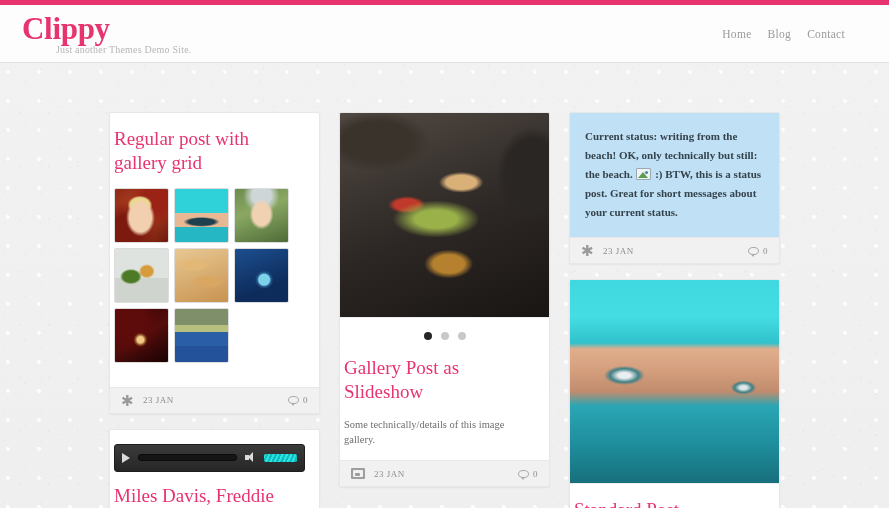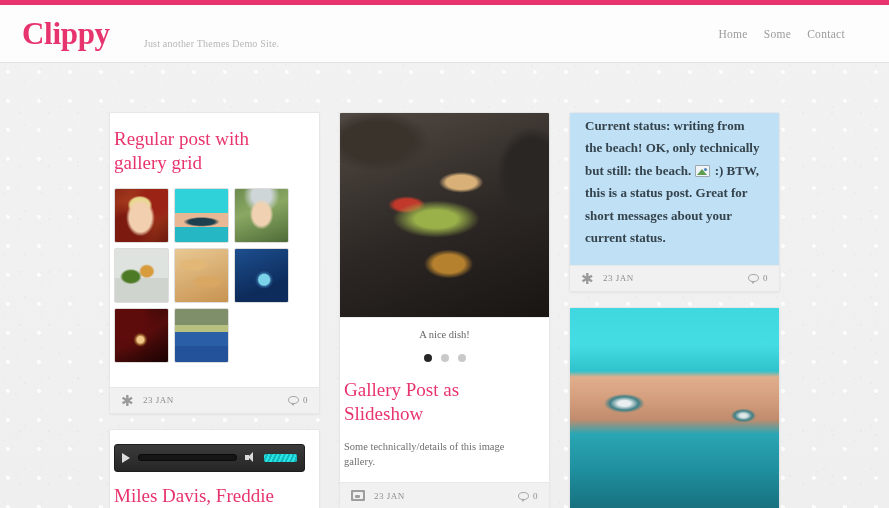--- a/index.html
+++ b/index.html
@@ -38,21 +38,22 @@
     background: #fdfdfd;
     border-bottom: 1px solid #e2e2e2;
     display: flex;
     align-items: center;
     padding: 0 44px 0 22px;
     position: relative;
   }
 
   .brand-wrap {
     display: flex;
-    align-items: flex-end;
+    align-items: flex-start;
+    flex-direction: column;
   }
 
   .site-title {
     font-family: "Liberation Serif", serif;
     font-size: 31px;
     font-weight: bold;
     color: #e8346e;
     letter-spacing: -0.3px;
     line-height: 1;
   }
@@ -351,22 +352,22 @@
     width: 8px; height: 8px;
     border-radius: 50%;
     background: #c9c9c9;
     cursor: pointer;
   }
   .dot.active { background: #272727; }
 
   
   .status-body {
     background: #bfe0f5;
-    padding: 2px 15px 15px 15px;
-    font-size: 13px;
+    padding: 14px 15px 15px 15px;
+    font-size: 11px;
     line-height: 1.73;
     color: #35434c;
     font-weight: bold;
   }
 
   .broken-img {
     display: inline-block;
     width: 15px;
     height: 12px;
     border: 1px solid #9aa7ae;
@@ -413,21 +414,21 @@
 
 <div class="topbar"></div>
 
 <header class="site-header">
   <div class="brand-wrap">
     <div class="site-title">Clippy</div>
     <div class="site-tagline">Just another Themes Demo Site.</div>
   </div>
   <nav class="main-nav">
     <a class="nav-link" href="#">Home</a>
-    <a class="nav-link" href="#">Some</a>
+    <a class="nav-link" href="#">Blog</a>
     <a class="nav-link" href="#">Contact</a>
   </nav>
 </header>
 
 <main class="content">
 
   <div class="column">
 
     <article class="card">
       <div class="card-body">
@@ -468,21 +469,20 @@
         <h2 class="post-title tight" style="margin-top:12px;margin-bottom:0;">Miles Davis, Freddie</h2>
       </div>
     </article>
 
   </div>
 
   <div class="column">
 
     <article class="card">
       <div class="slide-image"></div>
-      <div class="slide-caption">A nice dish!</div>
       <div class="slide-dots">
         <span class="dot active"></span>
         <span class="dot"></span>
         <span class="dot"></span>
       </div>
       <div class="card-body" style="padding-top:0;">
         <h2 class="post-title">Gallery Post as Slideshow</h2>
         <p class="post-excerpt">Some technically/details of this image gallery.</p>
       </div>
       <div class="meta">

